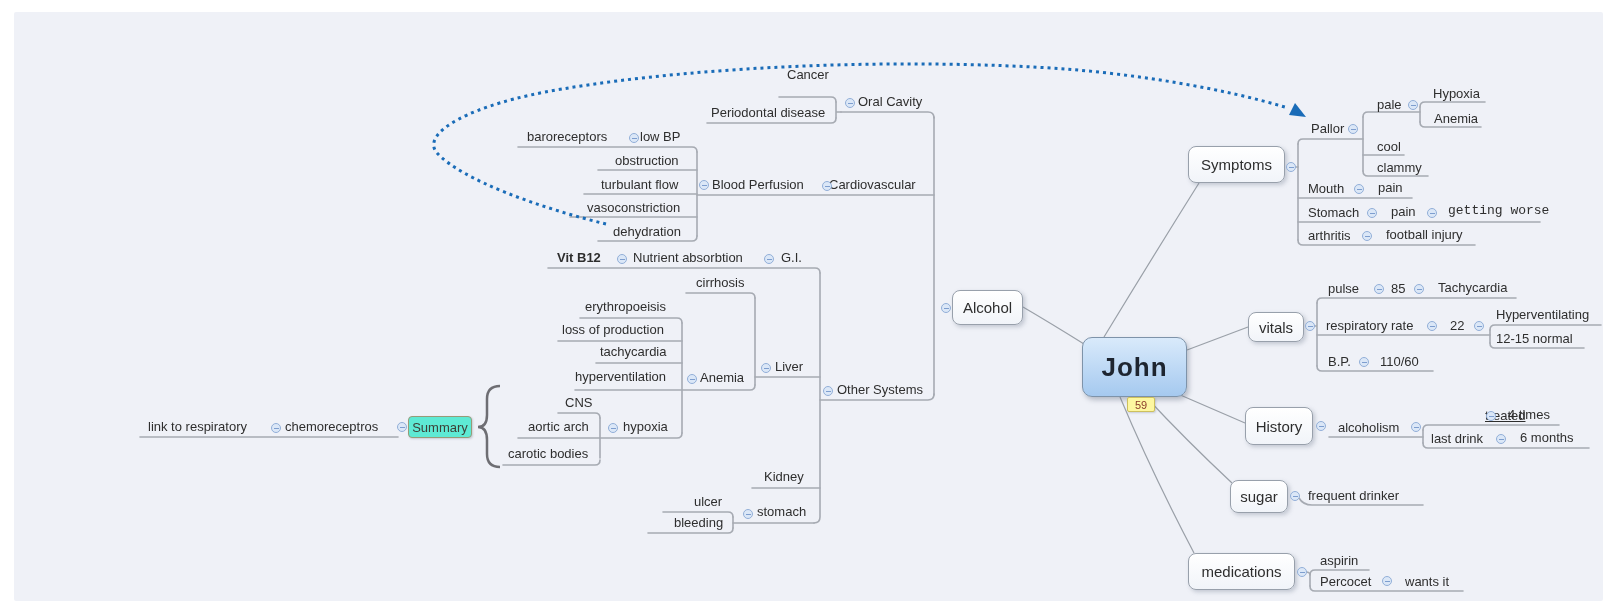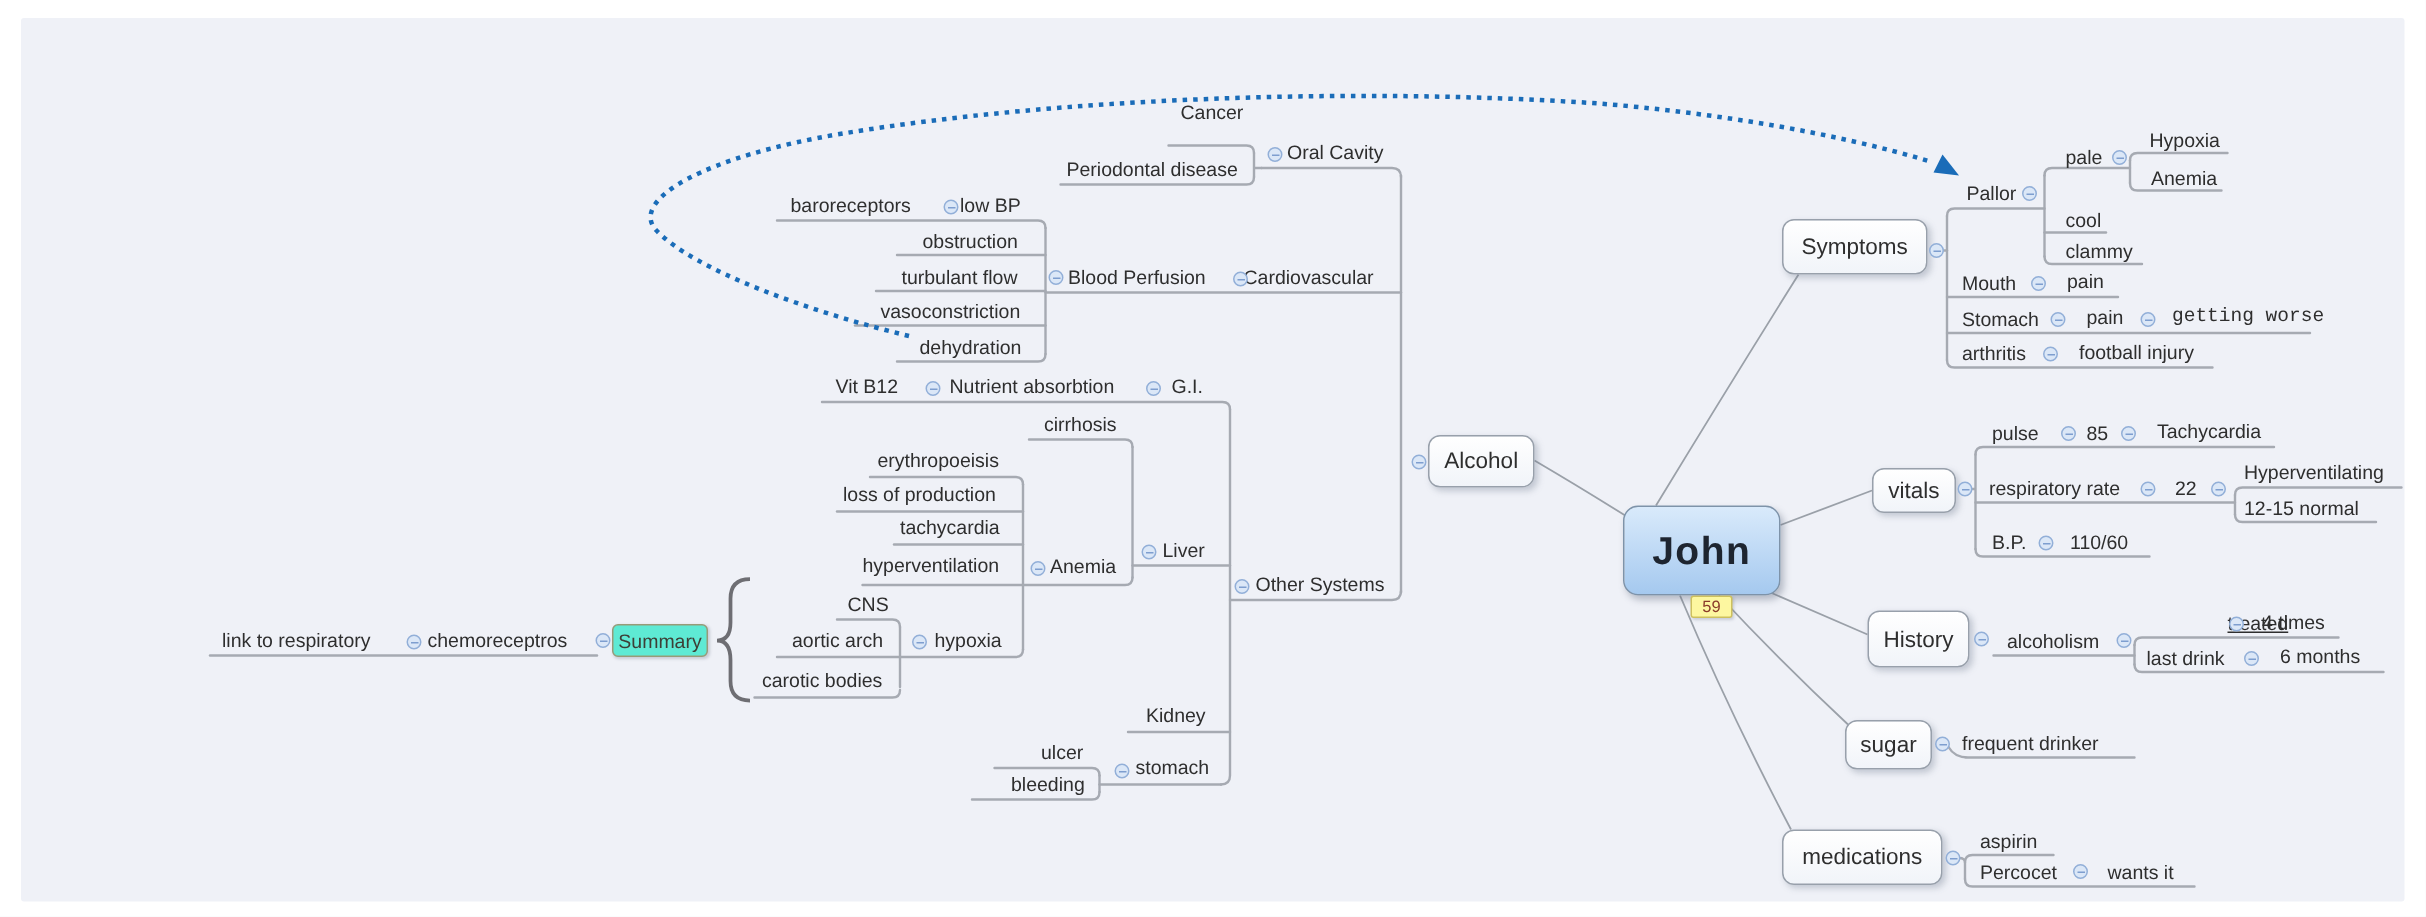--- a/index.html
+++ b/index.html
@@ -149,21 +149,21 @@
       <div class="lbl" style="left: 711px; top: 106px;">Periodontal disease</div>
       <div class="lbl" style="left: 858px; top: 95px;">Oral Cavity</div>
       <div class="lbl" style="left: 527px; top: 130px;">baroreceptors</div>
       <div class="lbl" style="left: 640px; top: 130px;">low BP</div>
       <div class="lbl" style="left: 615px; top: 154px;">obstruction</div>
       <div class="lbl" style="left: 601px; top: 178px;">turbulant flow</div>
       <div class="lbl" style="left: 587px; top: 201px;">vasoconstriction</div>
       <div class="lbl" style="left: 613px; top: 225px;">dehydration</div>
       <div class="lbl" style="left: 712px; top: 178px;">Blood Perfusion</div>
       <div class="lbl" style="left: 817px; top: 178px; margin-left: 12px;">Cardiovascular</div>
-      <div class="lbl" style="left: 557px; top: 251px;">Vit B12</div>
+      <div class="lbl" style="left: 557px; top: 251px; font-weight: bold;">Vit B12</div>
       <div class="lbl" style="left: 633px; top: 251px;">Nutrient absorbtion</div>
       <div class="lbl" style="left: 781px; top: 251px;">G.I.</div>
       <div class="lbl" style="left: 696px; top: 276px;">cirrhosis</div>
       <div class="lbl" style="left: 585px; top: 300px;">erythropoeisis</div>
       <div class="lbl" style="left: 562px; top: 323px;">loss of production</div>
       <div class="lbl" style="left: 600px; top: 345px;">tachycardia</div>
       <div class="lbl" style="left: 575px; top: 370px;">hyperventilation</div>
       <div class="lbl" style="left: 700px; top: 371px;">Anemia</div>
       <div class="lbl" style="left: 775px; top: 360px;">Liver</div>
       <div class="lbl" style="left: 837px; top: 383px;">Other Systems</div>

